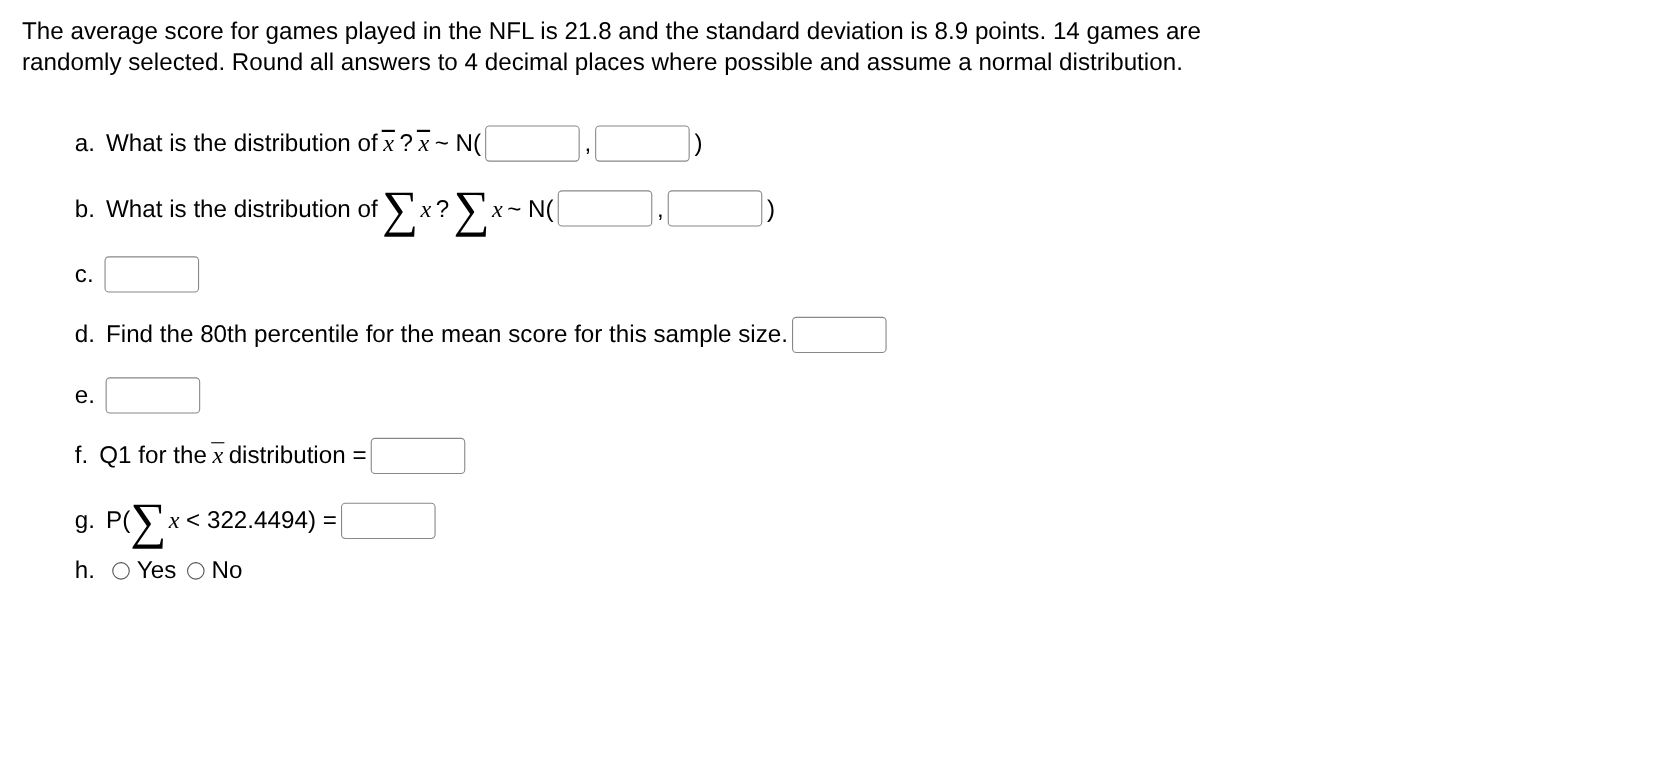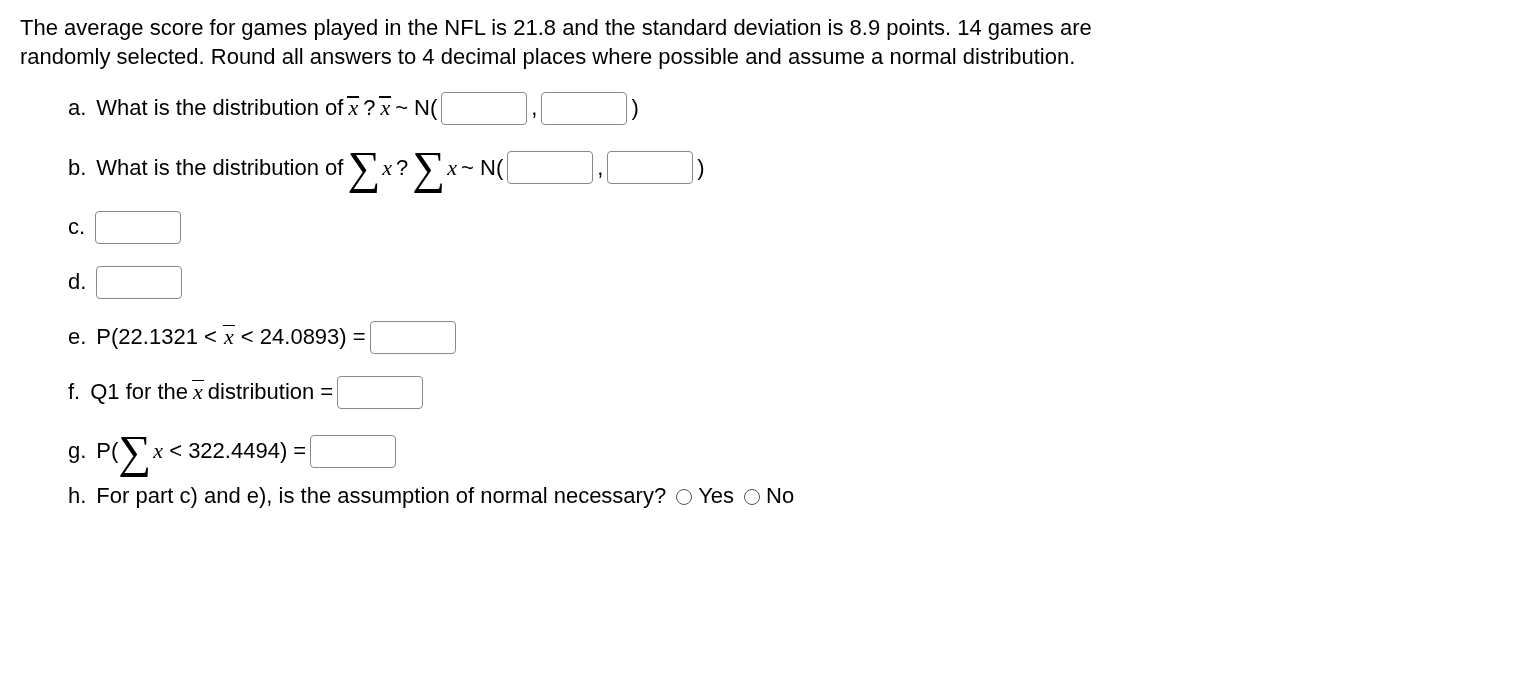--- a/index.html
+++ b/index.html
@@ -8,21 +8,21 @@
     body {
       font-family: Arial, Helvetica, sans-serif;
       margin: 0;
       padding: 14px 20px;
       font-size: 22px;
       color: #000;
       background: #fff;
       line-height: 1.3;
     }
     .intro {
-      margin-bottom: 21px;
+      margin-bottom: 43px;
       max-width: 1100px;
     }
     ol.questions {
       list-style: none;
       padding-left: 48px;
       margin: 0;
     }
     ol.questions > li {
       margin-bottom: 22px;
       display: flex;
@@ -129,28 +129,26 @@
     <span>)</span>
   </li>
 
   <li>
     <span class="qlabel">c.</span>
     <input class="blank" style="">
   </li>
 
   <li>
     <span class="qlabel">d.</span>
+    <span>Find the 80th percentile for the mean score for this sample size. </span>
     <input class="blank" style="">
   </li>
 
   <li>
     <span class="qlabel">e.</span>
-    <span class="nowrap">
-      <span>P(22.1321 &lt; </span><span class="xbar">x</span><span> &lt; 24.0893) = </span>
-    </span>
     <input class="blank" style="">
   </li>
 
   <li>
     <span class="qlabel">f.</span>
     <span>Q1 for the </span>
     <span class="xbar">x</span>
     <span> distribution = </span>
     <input class="blank" style="">
   </li>
@@ -161,20 +159,19 @@
       <span>P(</span><span class="sigma sigma-big">
           <span class="sigma-sym">∑</span>
           <span class="xit">x</span>
         </span><span> &lt; 322.4494) = </span>
     </span>
     <input class="blank" style="">
   </li>
 
   <li>
     <span class="qlabel">h.</span>
-    <span>For part c) and e), is the assumption of normal necessary? </span>
     <span class="radio"></span>
     <span>Yes</span>
       <span class="radio"></span>
     <span>No</span>
   </li>
 
 </ol>
 
 </body></html>

